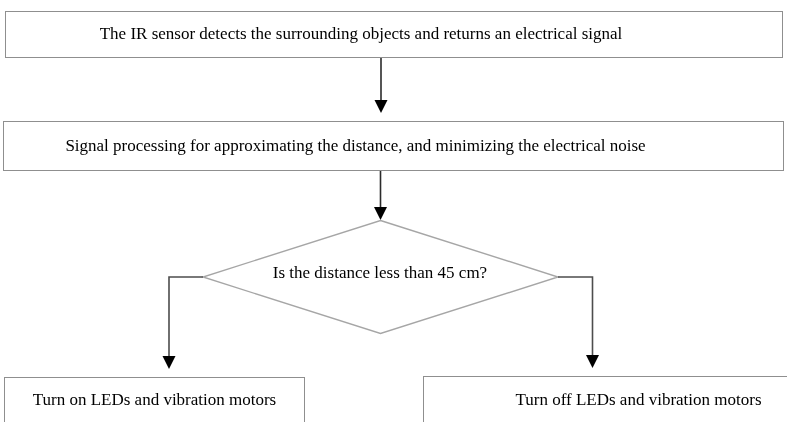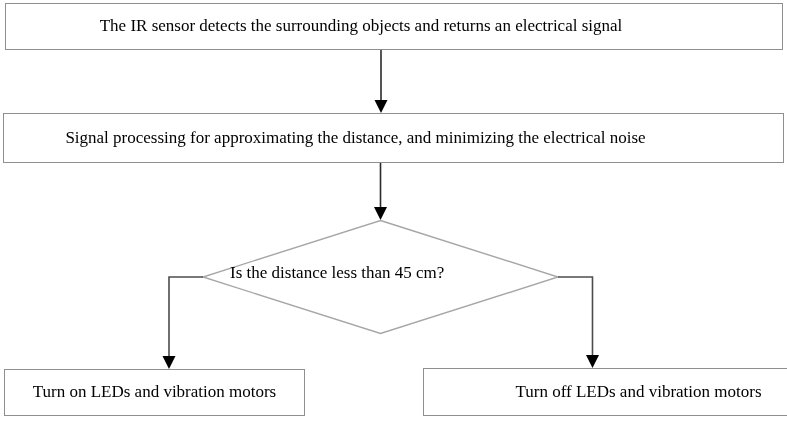--- a/index.html
+++ b/index.html
@@ -20,30 +20,32 @@
     position: absolute;
     box-sizing: border-box;
     background: #ffffff;
     border: 1.5px solid #8f8f8f;
     display: flex;
     align-items: center;
     justify-content: center;
     text-align: center;
     font-size: 17px;
     line-height: 1.2;
+    margin-top: 8px;
   }
   .node.top-box    { left: 5px;   top: 3px;   width: 778px; height: 47px; padding-right: 66px; }
   .node.second-box { left: 3px;   top: 113px; width: 781px; height: 50px; padding-right: 76px; }
   .node.left-box   { left: 4px;   top: 369px; width: 301px; height: 47px; }
   .node.right-box  { left: 423px; top: 368px; width: 431px; height: 48px; }
   .diamond-label {
     position: absolute;
     left: 230px;
     top: 263px;
     width: 300px;
+    text-align: center;
     font-size: 17px;
     line-height: 1.2;
     background: transparent;
   }
   .wires {
     position: absolute;
     left: 0;
     top: 0;
     width: 787px;
     height: 422px;

